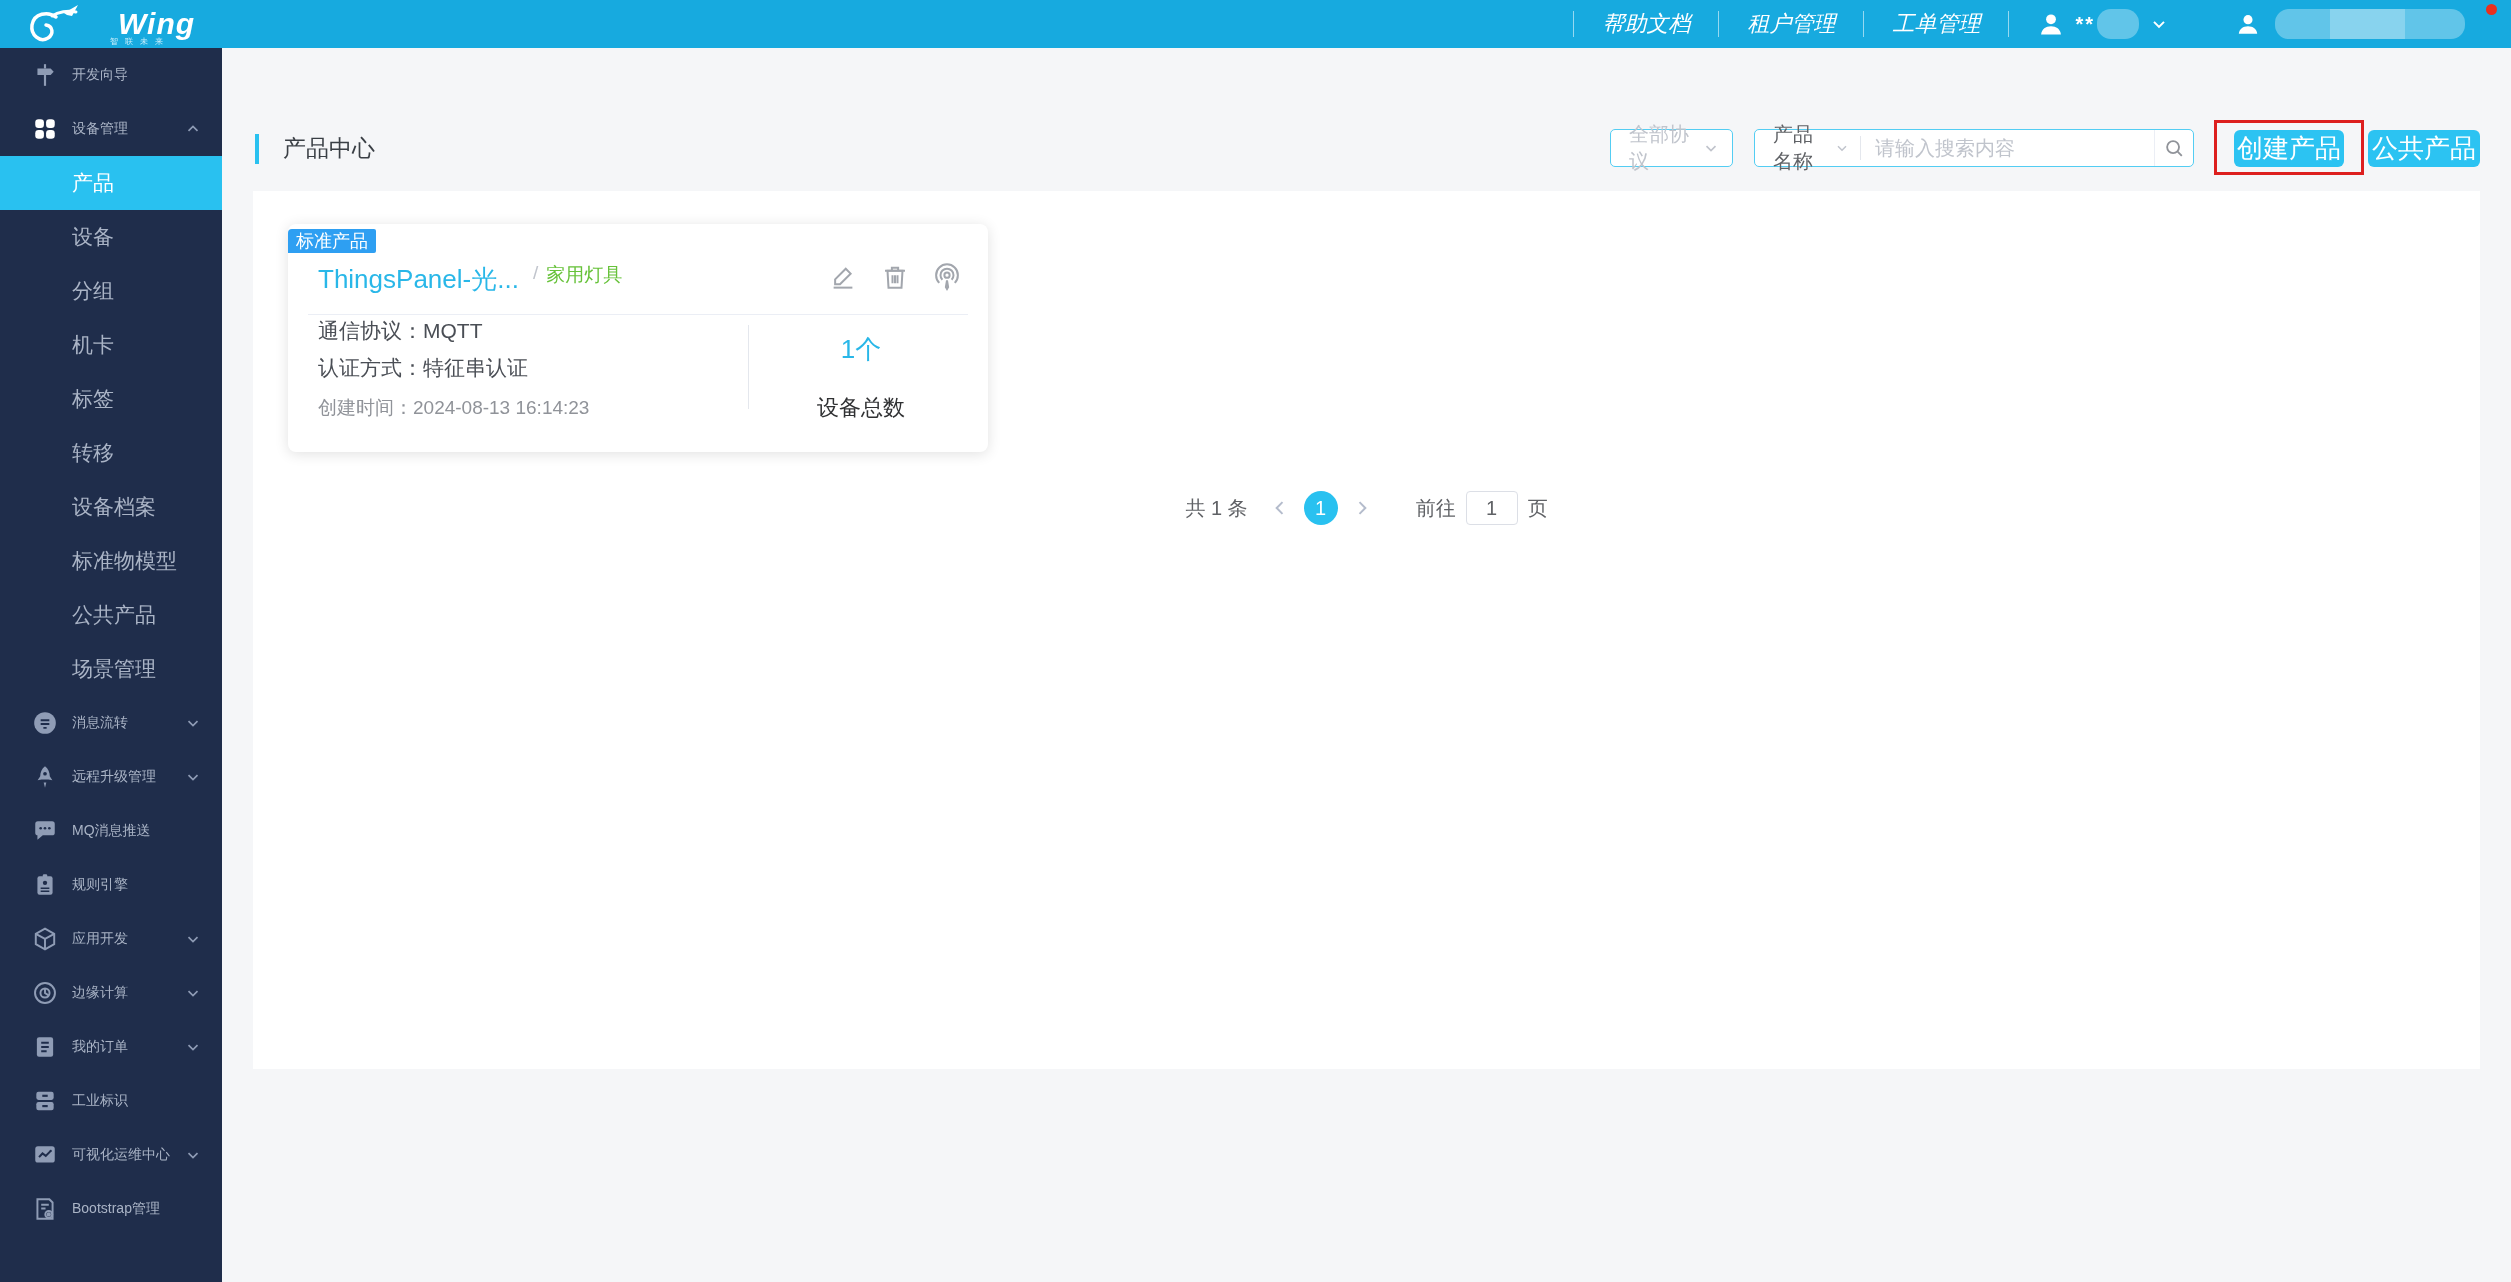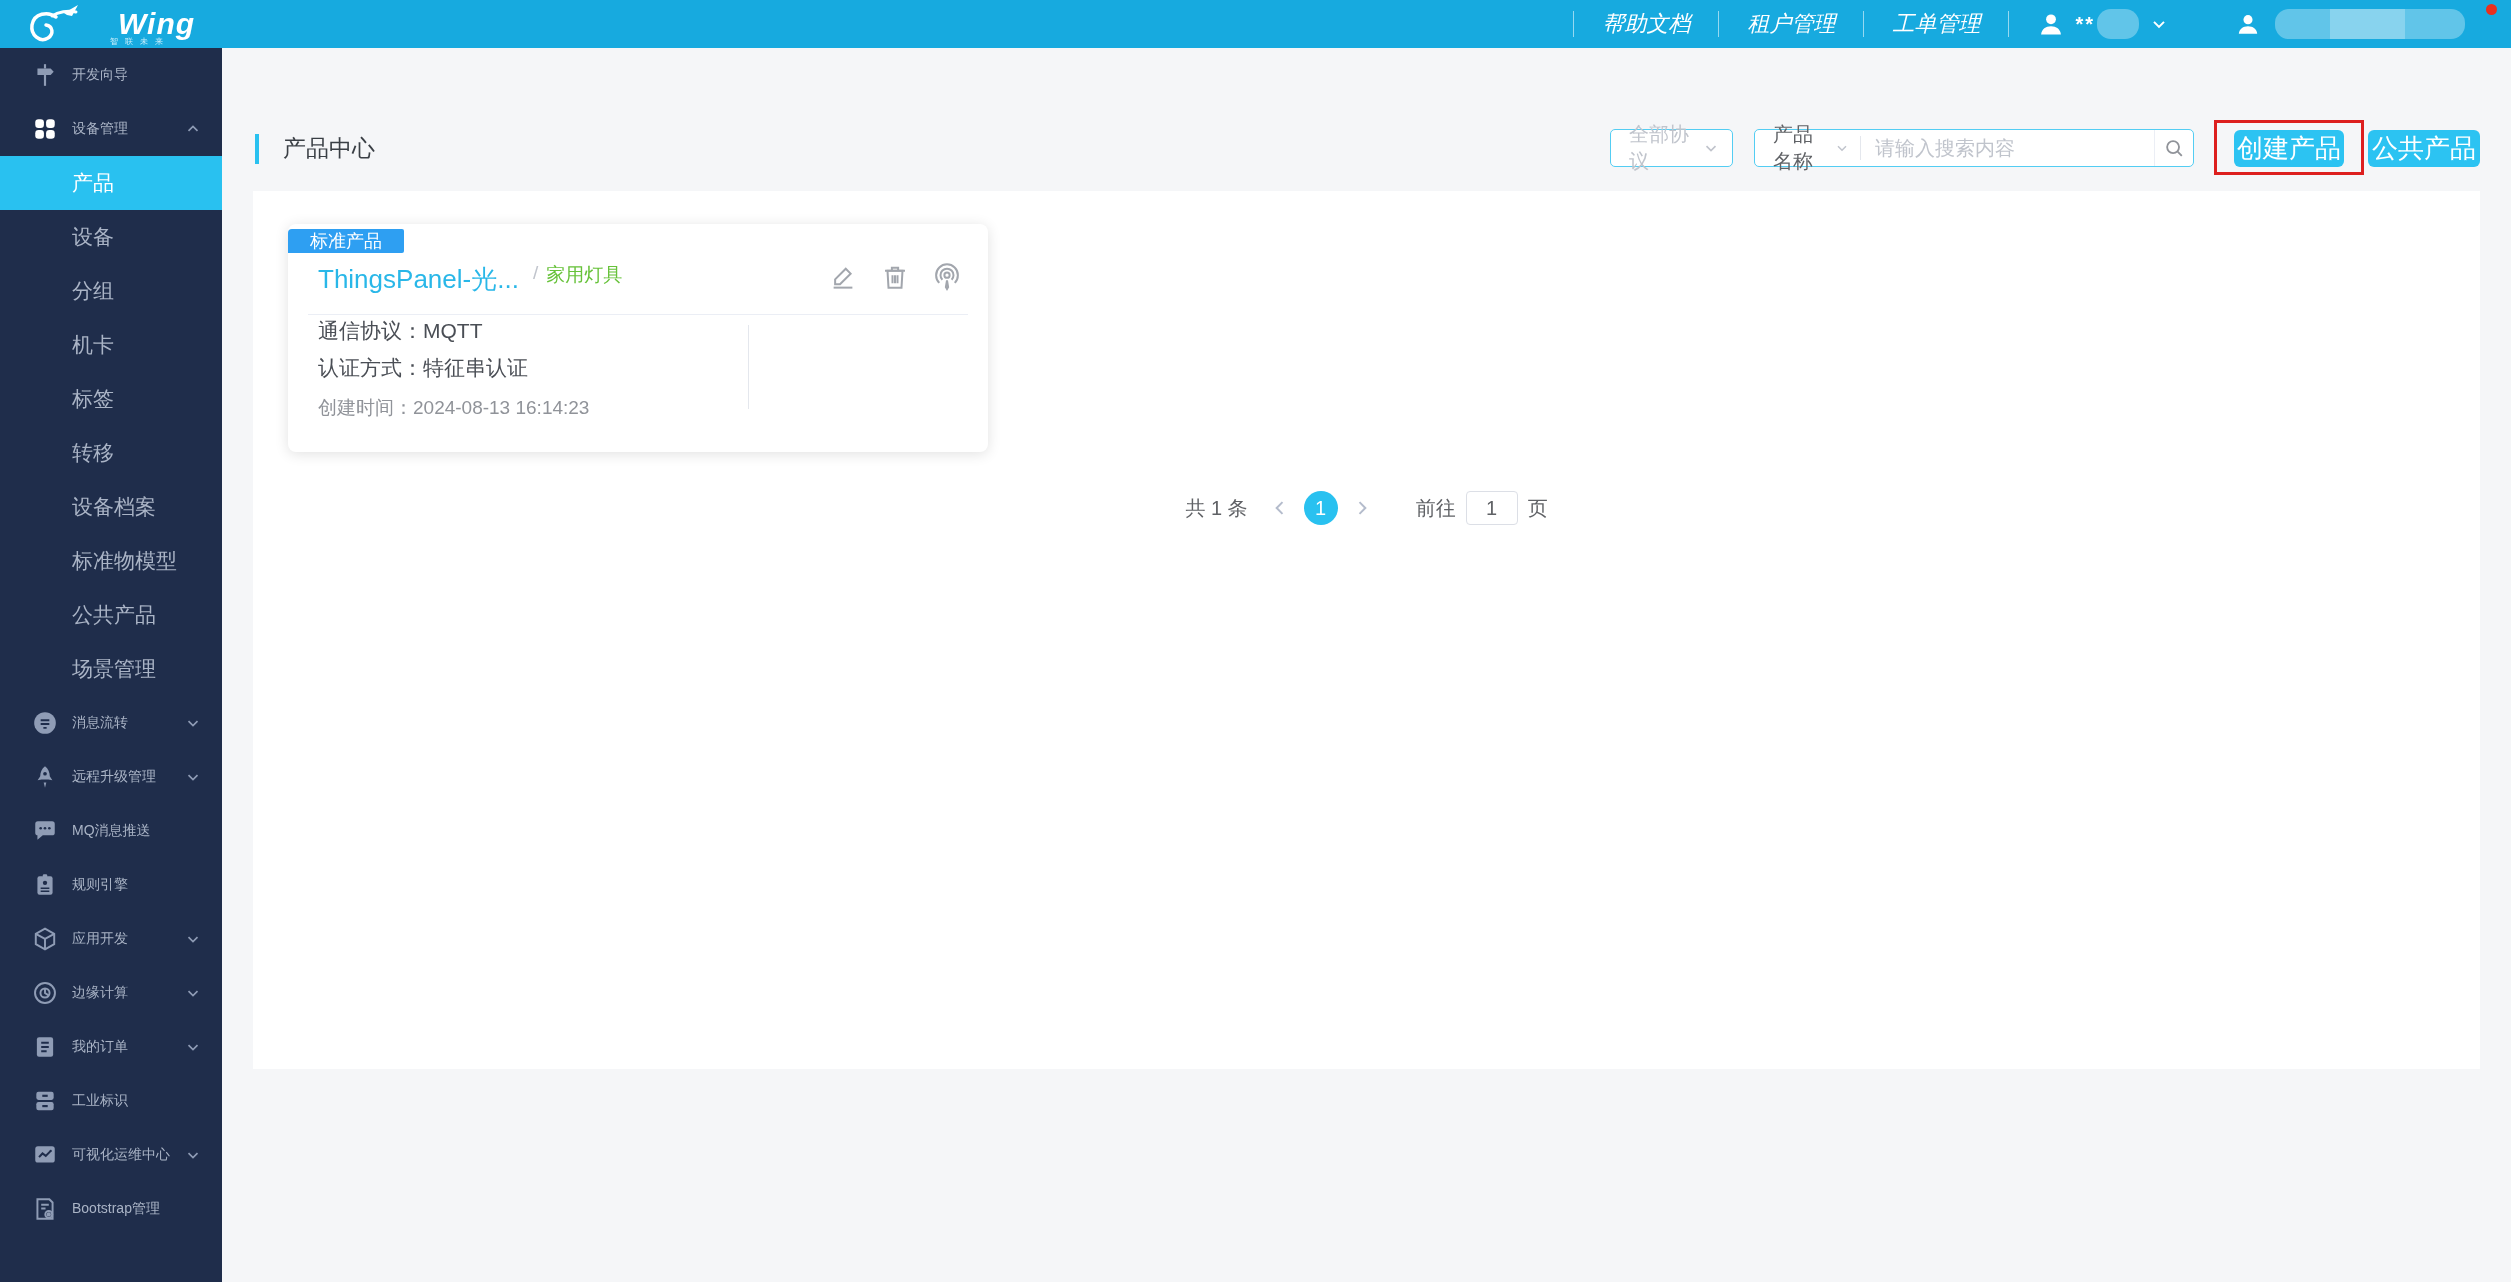--- a/index.html
+++ b/index.html
@@ -82,21 +82,21 @@
   
   .panel { position:absolute; left:31px; top:143px; width:2227px; height:878px; background:#fff; }
 
   
   .card {
     position:absolute; left:35px; top:33px; width:700px; height:228px;
     background:#fff; border-radius:8px; box-shadow:0 2px 14px rgba(0,0,0,.12);
   }
   .card-badge {
     position:absolute; left:0; top:5px; height:24px; line-height:24px;
-    background:#2e9ff2; color:#fff; font-size:18px; padding:0 22px;
+    background:#2e9ff2; color:#fff; font-size:18px; padding:0 8px;
     border-radius:4px 2px 2px 0;
   }
   .card-title-row { position:absolute; left:30px; top:38px; display:flex; align-items:flex-start; }
   .card-title { color:#29b7e8; font-size:26px; cursor:pointer; }
   .card-sep { color:#c0c4cc; font-size:19px; margin:0 8px 0 14px; }
   .card-tag { color:#67c23a; font-size:19px; }
   .card-actions { position:absolute; right:26px; top:38px; display:flex; gap:22px; color:#a2a6ad; }
   .card-actions .act { cursor:pointer; }
   .card-divider { position:absolute; left:20px; right:20px; top:90px; border-top:1px solid #ebeef5; }
   .card-info { position:absolute; left:30px; top:96px; font-size:21px; color:#4a4e55; }
@@ -443,20 +443,24 @@
         <div class="ci-row">
           <span>认证方式：</span><span>特征串认证</span>
         </div>
         <div class="ci-row muted">
           <span>创建时间：</span><span>2024-08-13 16:14:23</span>
         </div>
       </div>
 
       <div class="card-vdivider"></div>
 
+      <div class="card-count-col">
+        <div class="count-num">1个</div>
+        <div class="count-label">设备总数</div>
+      </div>
     </div>
 
     <div class="pagination">
       <span class="pg-total">共 1 条</span>
       <span class="pg-chev">
         <svg width="20" height="20" viewBox="0 0 24 24" fill="none" stroke="currentColor" stroke-width="2.4">
             <path d="M15 5l-7 7 7 7"></path>
           </svg>
       </span>
       <span class="pg-page">1</span>

